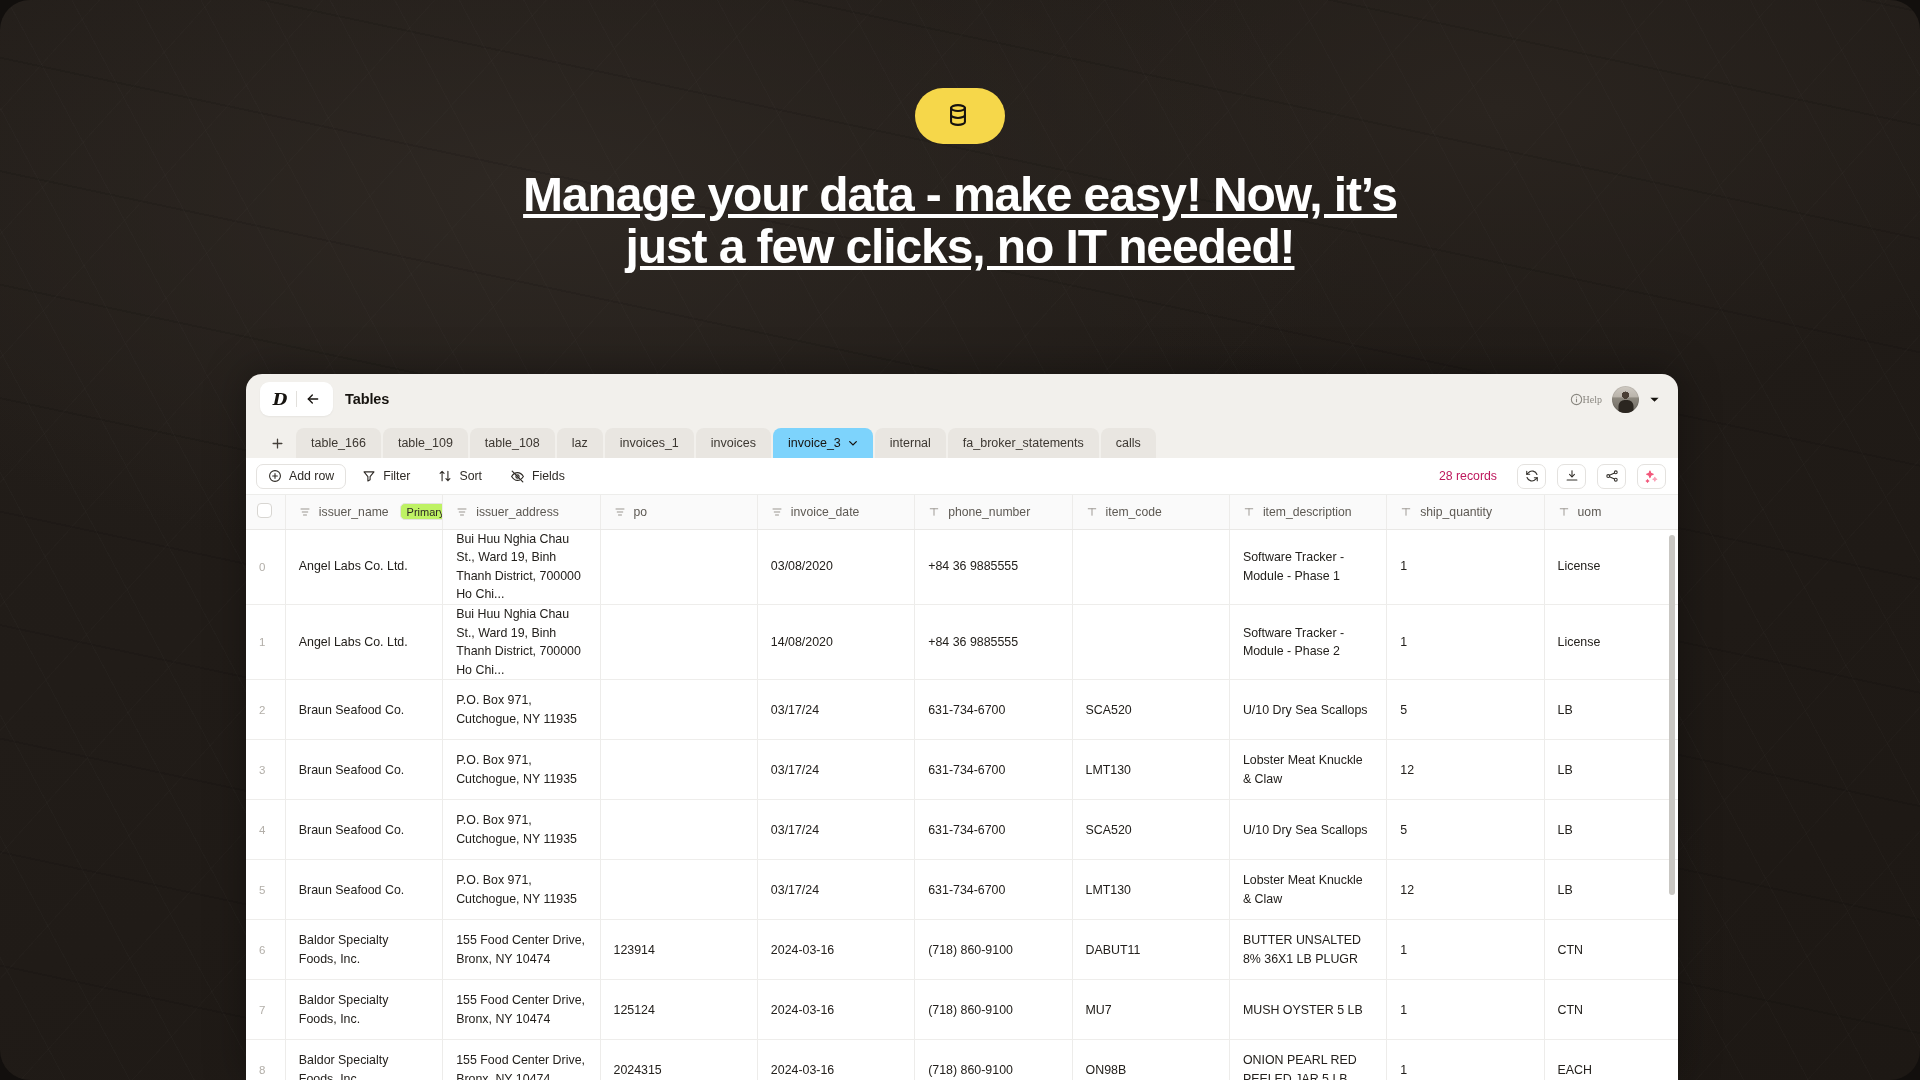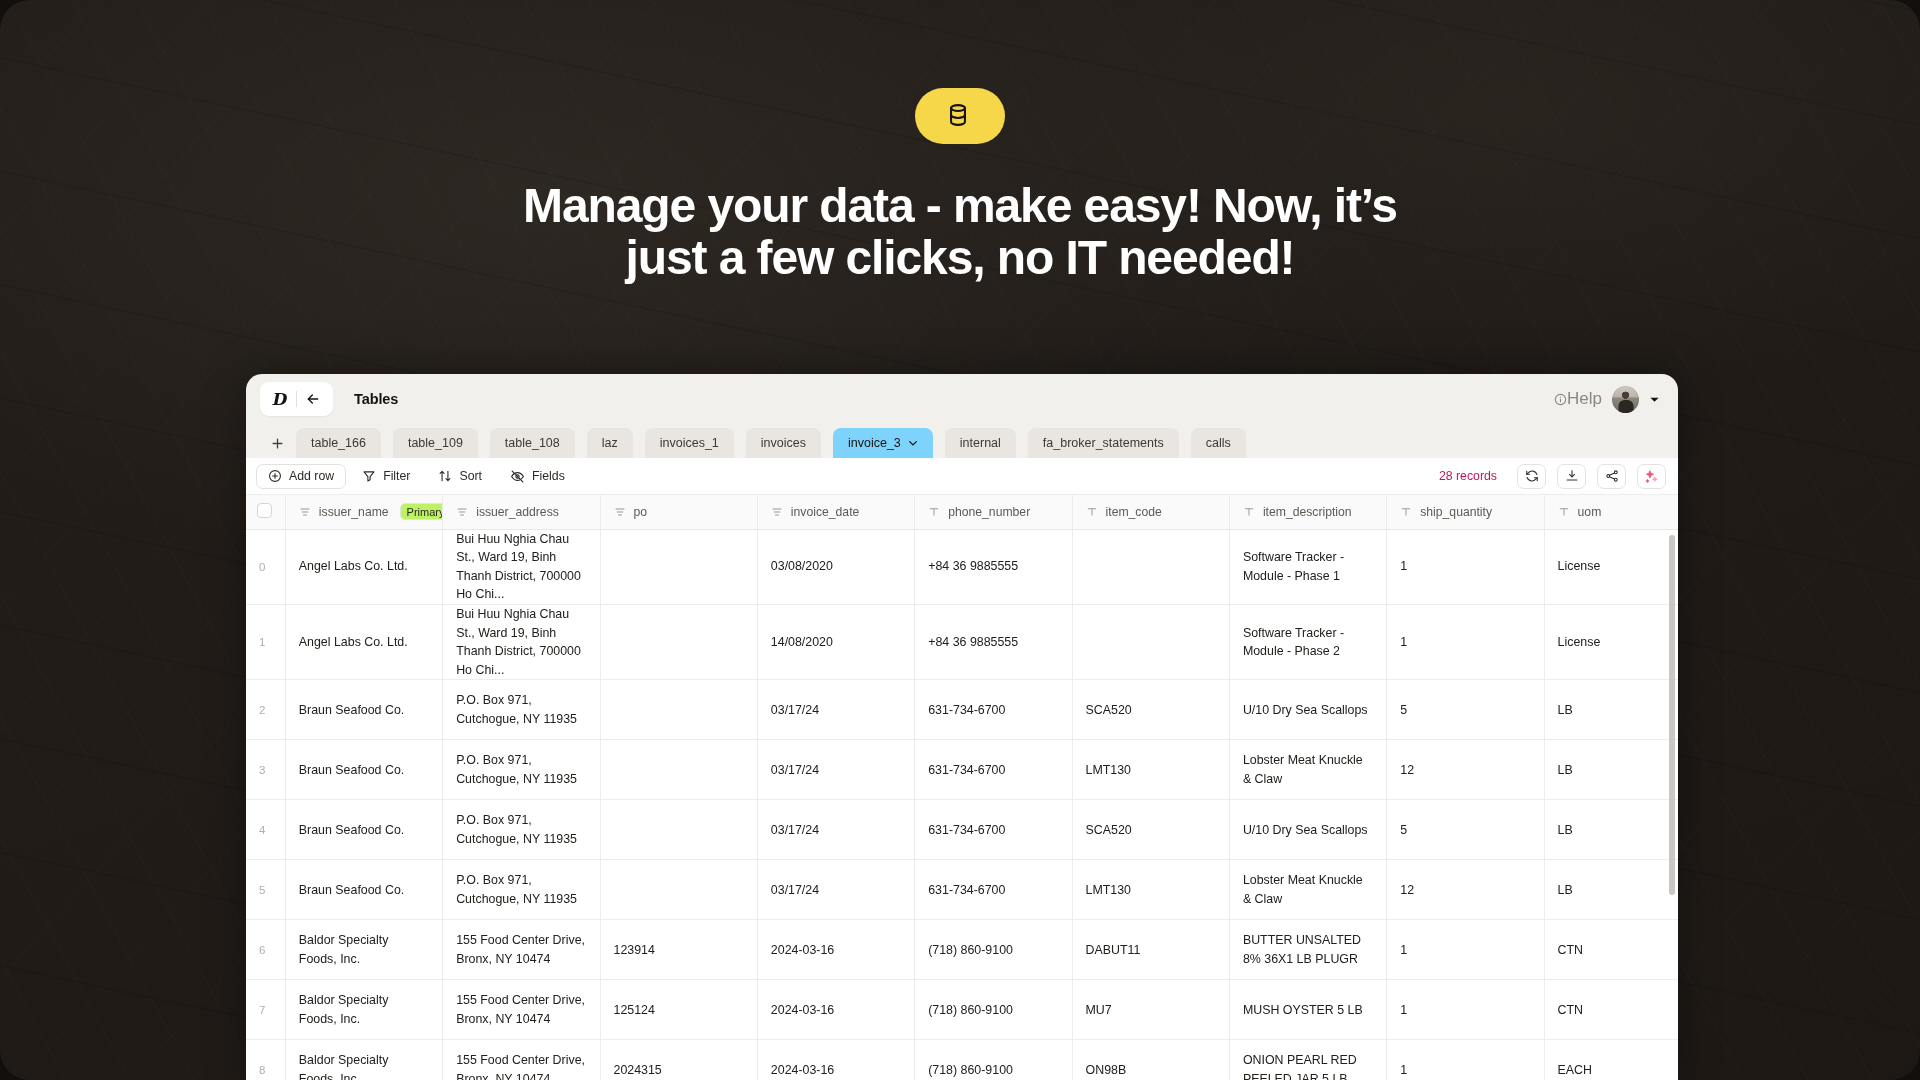--- a/index.html
+++ b/index.html
@@ -55,26 +55,27 @@
     color: #15120f;
     border-radius: 999px;
     padding: 14px 34px 16px 30px;
     font-size: 26px;
     font-weight: 700;
     letter-spacing: -0.2px;
     line-height: 1;
   }
   .badge-icon { display: inline-flex; align-items: center; }
   .headline {
-    margin-top: 36px;
+    margin-top: 25px;
     color: #ffffff;
     font-size: 48px;
     font-weight: 700;
     line-height: 1.08;
     letter-spacing: -1.1px;
+    text-decoration: underline;
   }
   .headline .l2 { display: block; }
 
   
   .app-window {
     position: absolute;
     left: 246px;
     top: 374px;
     width: 1432px;
     height: 706px;
@@ -112,36 +113,36 @@
   }
   .pill-div { width: 1px; height: 16px; background: #e2e0dc; }
   .logo-d {
     font-family: "DejaVu Serif", serif;
     font-style: italic;
     font-weight: 700;
     font-size: 17px;
     color: #16130f;
   }
   .tb-title {
-    margin-left: 21px;
+    margin-left: 12px;
     font-size: 14.5px;
     font-weight: 700;
     color: #16130f;
     letter-spacing: -0.1px;
   }
   .tb-right {
     margin-left: auto;
     display: flex;
     align-items: center;
     gap: 10px;
   }
   .help-btn {
     display: flex; align-items: center; 
-    font-size: 17px; color: #8b8881;
-    background: none; border: none; cursor: pointer;
+    font-size: 10px; color: #8b8881;
+    background: none; border: none; cursor: pointer; font-family: Liberation Serif, serif;
   }
   .avatar {
     width: 27px; height: 27px; border-radius: 50%;
     background:
       radial-gradient(circle at 50% 34%, #4a3e34 0 16%, rgba(0,0,0,0) 17%),
       linear-gradient(180deg,#cfcac2 0%,#b9b3aa 42%,#8e897f 43%,#6d6962 100%);
     box-shadow: inset 0 0 0 1px rgba(0,0,0,.07);
     position: relative;
     overflow: hidden;
     cursor: pointer;
@@ -385,21 +386,21 @@
     </div>
 
     <div class="tabs-row">
       <button class="tab-add">
         <span>
           <svg width="15" height="15" viewBox="0 0 24 24" fill="none" stroke="#45403a" stroke-width="2.1" stroke-linecap="round">
             <path d="M12 5v14M5 12h14"></path>
           </svg>
         </span>
       </button>
-      <div id="tabs-container" style="display:flex;align-items:flex-end;gap:12px;">
+      <div id="tabs-container" style="display:flex;align-items:flex-end;gap:2px;">
           <div class="tab">
             <span>table_166</span>
           </div>
           <div class="tab">
             <span>table_109</span>
           </div>
           <div class="tab">
             <span>table_108</span>
           </div>
           <div class="tab">

